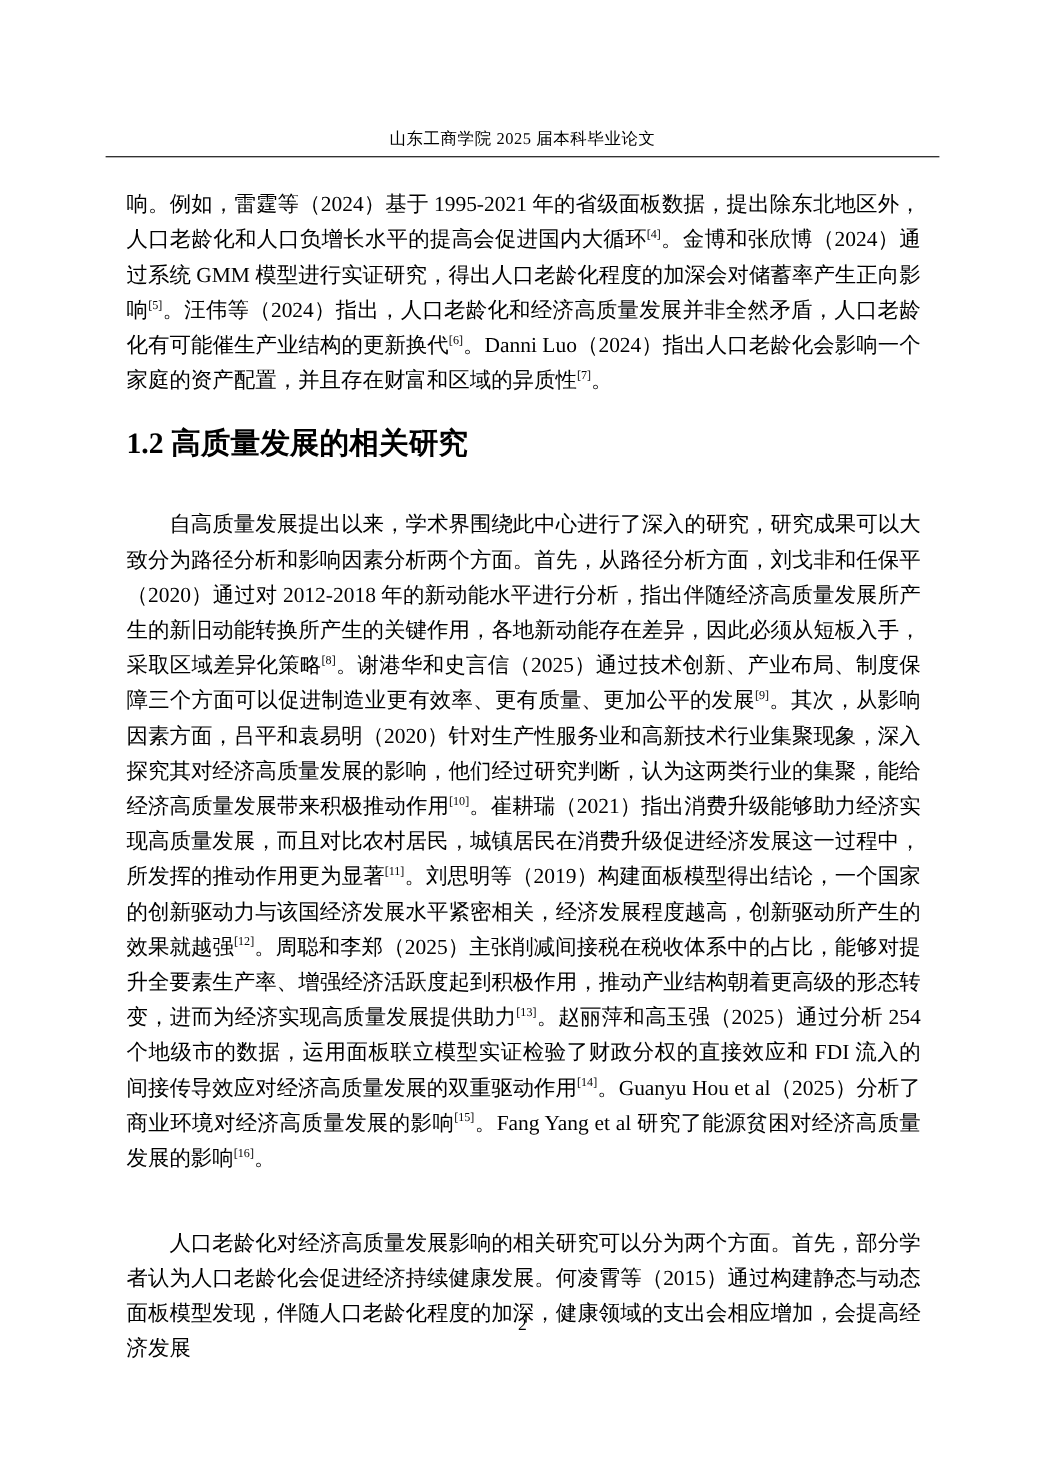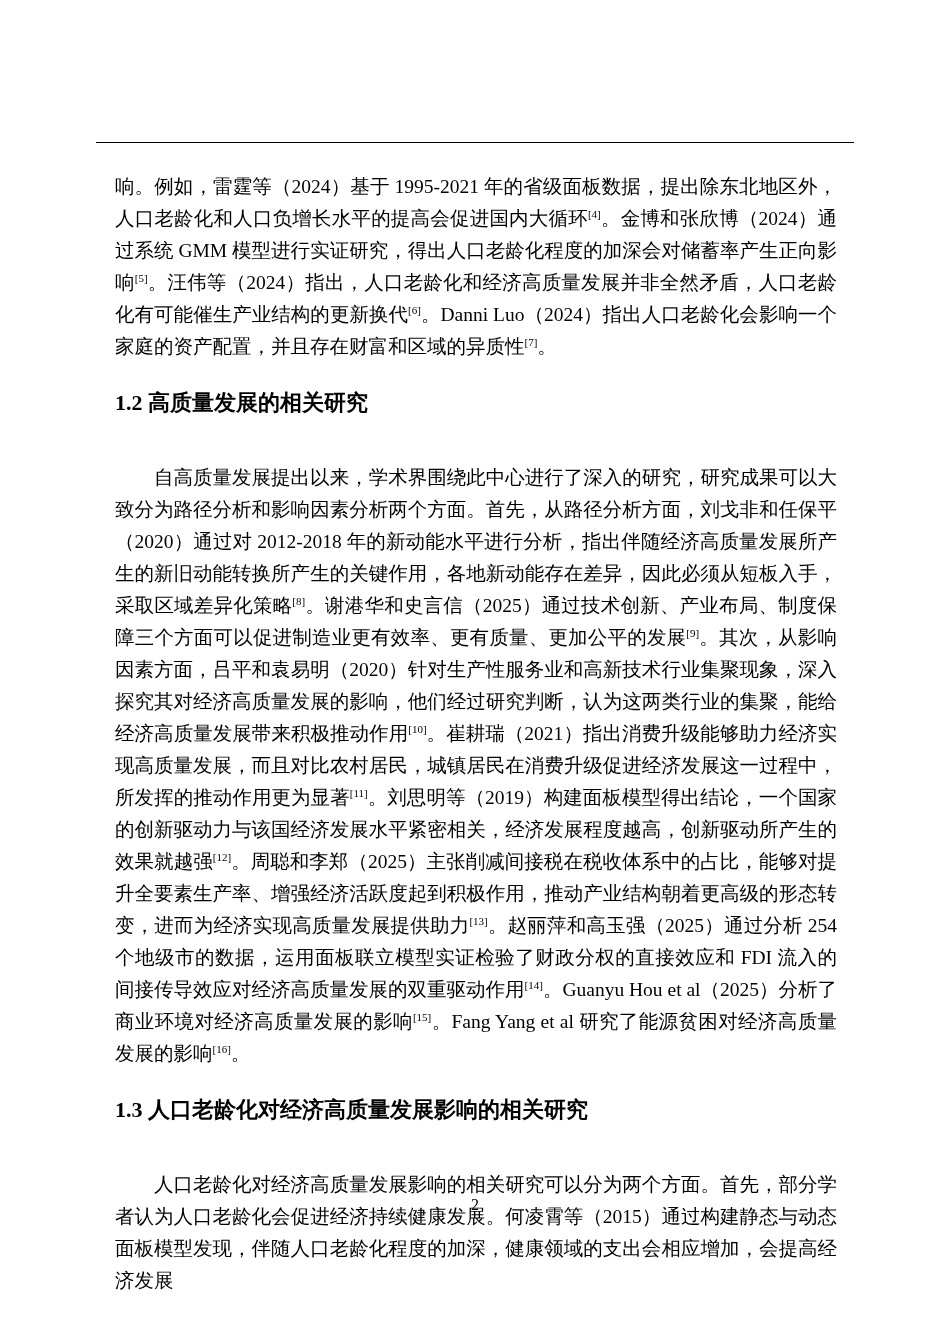--- a/index.html
+++ b/index.html
@@ -51,21 +51,21 @@
     text-align: justify;
     text-justify: inter-ideograph;
     word-break: break-word;
   }
   p.indent {
     text-indent: 39px;
     margin-top: 45px;
   }
   h2.section-heading {
     margin: 26px 0 16px 0;
-    font-size: 22px;
+    font-size: 27px;
     line-height: 28px;
     font-weight: bold;
     color: #000000;
   }
   sup {
     font-size: 11px;
     line-height: 0;
   }
   .page-number {
     position: absolute;
@@ -75,32 +75,32 @@
     text-align: center;
     font-size: 16px;
     color: #000000;
   }
 </style>
 </head>
 <body>
 
 <div class="page">
 
+  <div class="doc-header">山东工商学院 2025 届本科毕业论文</div>
 
   <div class="header-rule"></div>
 
   <div class="doc-body">
 
     <p class="body-para"><span>响。例如，雷霆等（2024）基于 1995-2021 年的省级面板数据，提出除东北地区外，人口老龄化和人口负增长水平的提高会促进国内大循环</span><sup>[4]</sup><span>。金博和张欣博（2024）通过系统 GMM 模型进行实证研究，得出人口老龄化程度的加深会对储蓄率产生正向影响</span><sup>[5]</sup><span>。汪伟等（2024）指出，人口老龄化和经济高质量发展并非全然矛盾，人口老龄化有可能催生产业结构的更新换代</span><sup>[6]</sup><span>。Danni Luo（2024）指出人口老龄化会影响一个家庭的资产配置，并且存在财富和区域的异质性</span><sup>[7]</sup><span>。</span></p>
 
     <h2 class="section-heading">1.2 高质量发展的相关研究</h2>
 
     <p class="body-para indent"><span>自高质量发展提出以来，学术界围绕此中心进行了深入的研究，研究成果可以大致分为路径分析和影响因素分析两个方面。首先，从路径分析方面，刘戈非和任保平（2020）通过对 2012-2018 年的新动能水平进行分析，指出伴随经济高质量发展所产生的新旧动能转换所产生的关键作用，各地新动能存在差异，因此必须从短板入手，采取区域差异化策略</span><sup>[8]</sup><span>。谢港华和史言信（2025）通过技术创新、产业布局、制度保障三个方面可以促进制造业更有效率、更有质量、更加公平的发展</span><sup>[9]</sup><span>。其次，从影响因素方面，吕平和袁易明（2020）针对生产性服务业和高新技术行业集聚现象，深入探究其对经济高质量发展的影响，他们经过研究判断，认为这两类行业的集聚，能给经济高质量发展带来积极推动作用</span><sup>[10]</sup><span>。崔耕瑞（2021）指出消费升级能够助力经济实现高质量发展，而且对比农村居民，城镇居民在消费升级促进经济发展这一过程中，所发挥的推动作用更为显著</span><sup>[11]</sup><span>。刘思明等（2019）构建面板模型得出结论，一个国家的创新驱动力与该国经济发展水平紧密相关，经济发展程度越高，创新驱动所产生的效果就越强</span><sup>[12]</sup><span>。周聪和李郑（2025）主张削减间接税在税收体系中的占比，能够对提升全要素生产率、增强经济活跃度起到积极作用，推动产业结构朝着更高级的形态转变，进而为经济实现高质量发展提供助力</span><sup>[13]</sup><span>。赵丽萍和高玉强（2025）通过分析 254 个地级市的数据，运用面板联立模型实证检验了财政分权的直接效应和 FDI 流入的间接传导效应对经济高质量发展的双重驱动作用</span><sup>[14]</sup><span>。Guanyu Hou et al（2025）分析了商业环境对经济高质量发展的影响</span><sup>[15]</sup><span>。Fang Yang et al 研究了能源贫困对经济高质量发展的影响</span><sup>[16]</sup><span>。</span></p>
 
-    <h2 class="section-heading">1.3 人口老龄化对经济高质量发展影响的相关研究</h2>
 
     <p class="body-para indent"><span>人口老龄化对经济高质量发展影响的相关研究可以分为两个方面。首先，部分学者认为人口老龄化会促进经济持续健康发展。何凌霄等（2015）通过构建静态与动态面板模型发现，伴随人口老龄化程度的加深，健康领域的支出会相应增加，会提高经济发展</span></p>
 
   </div>
 
   <div class="page-number">2</div>
 
 </div>
 
 </body></html>

